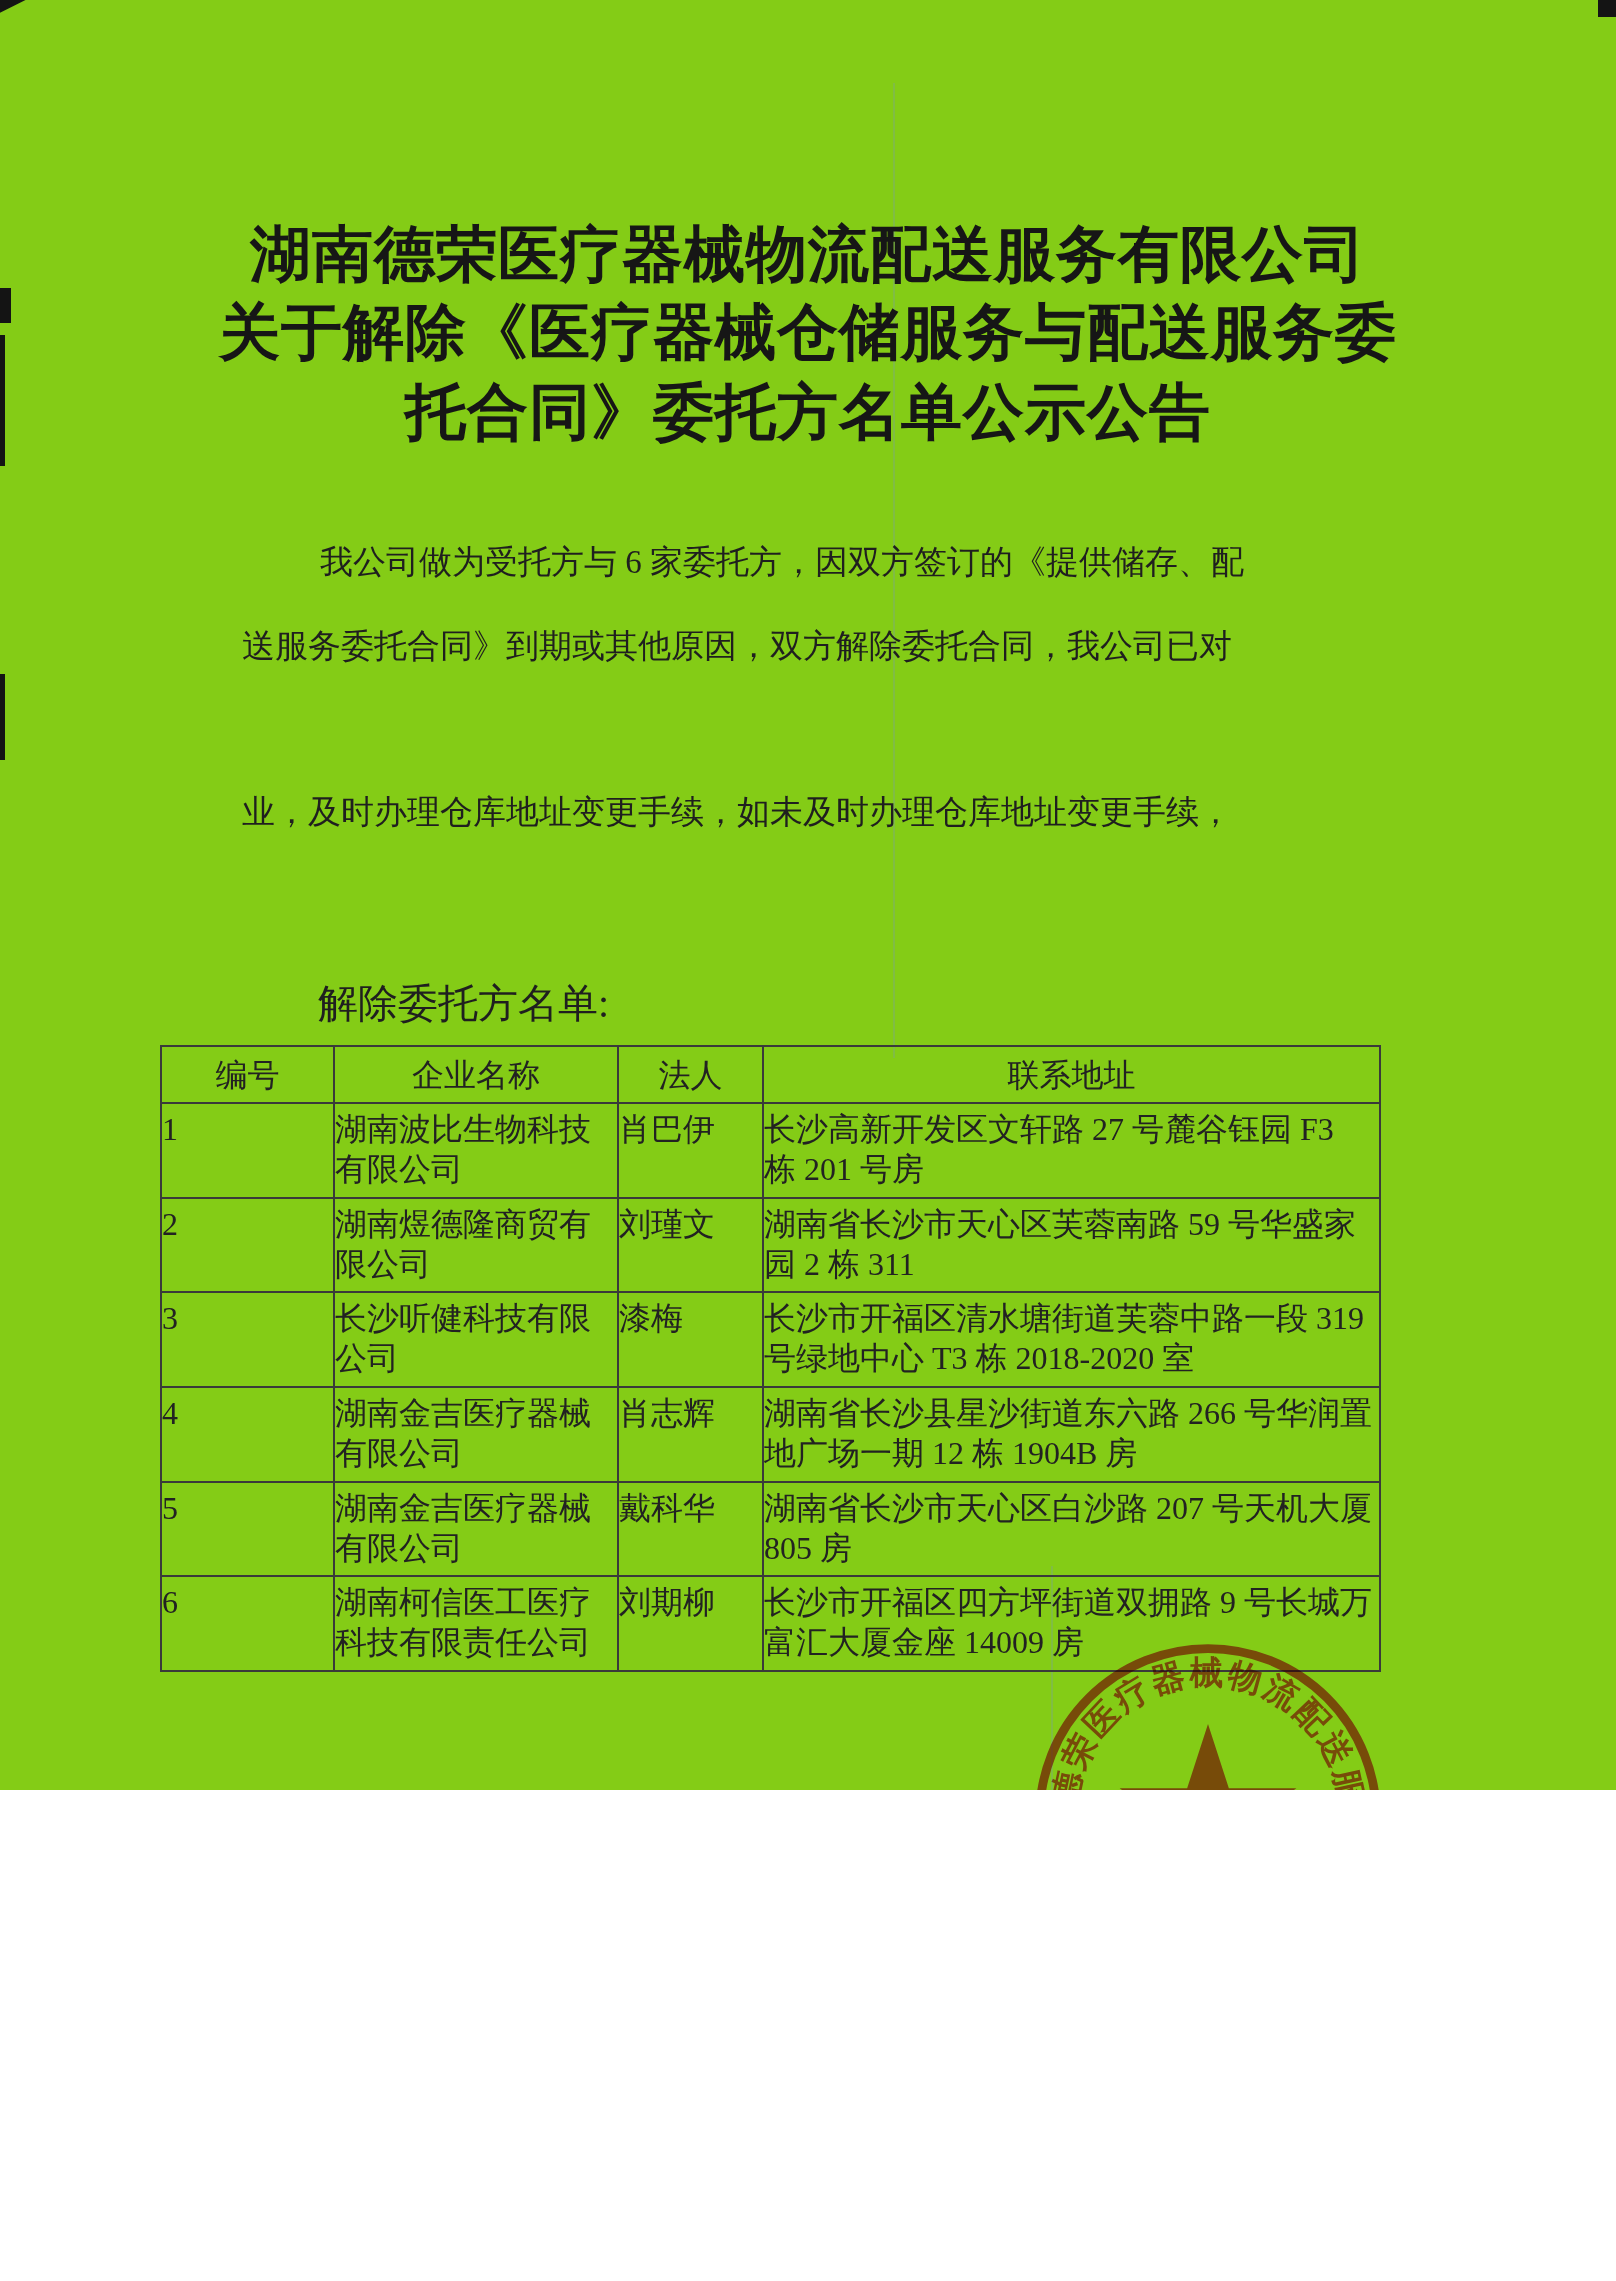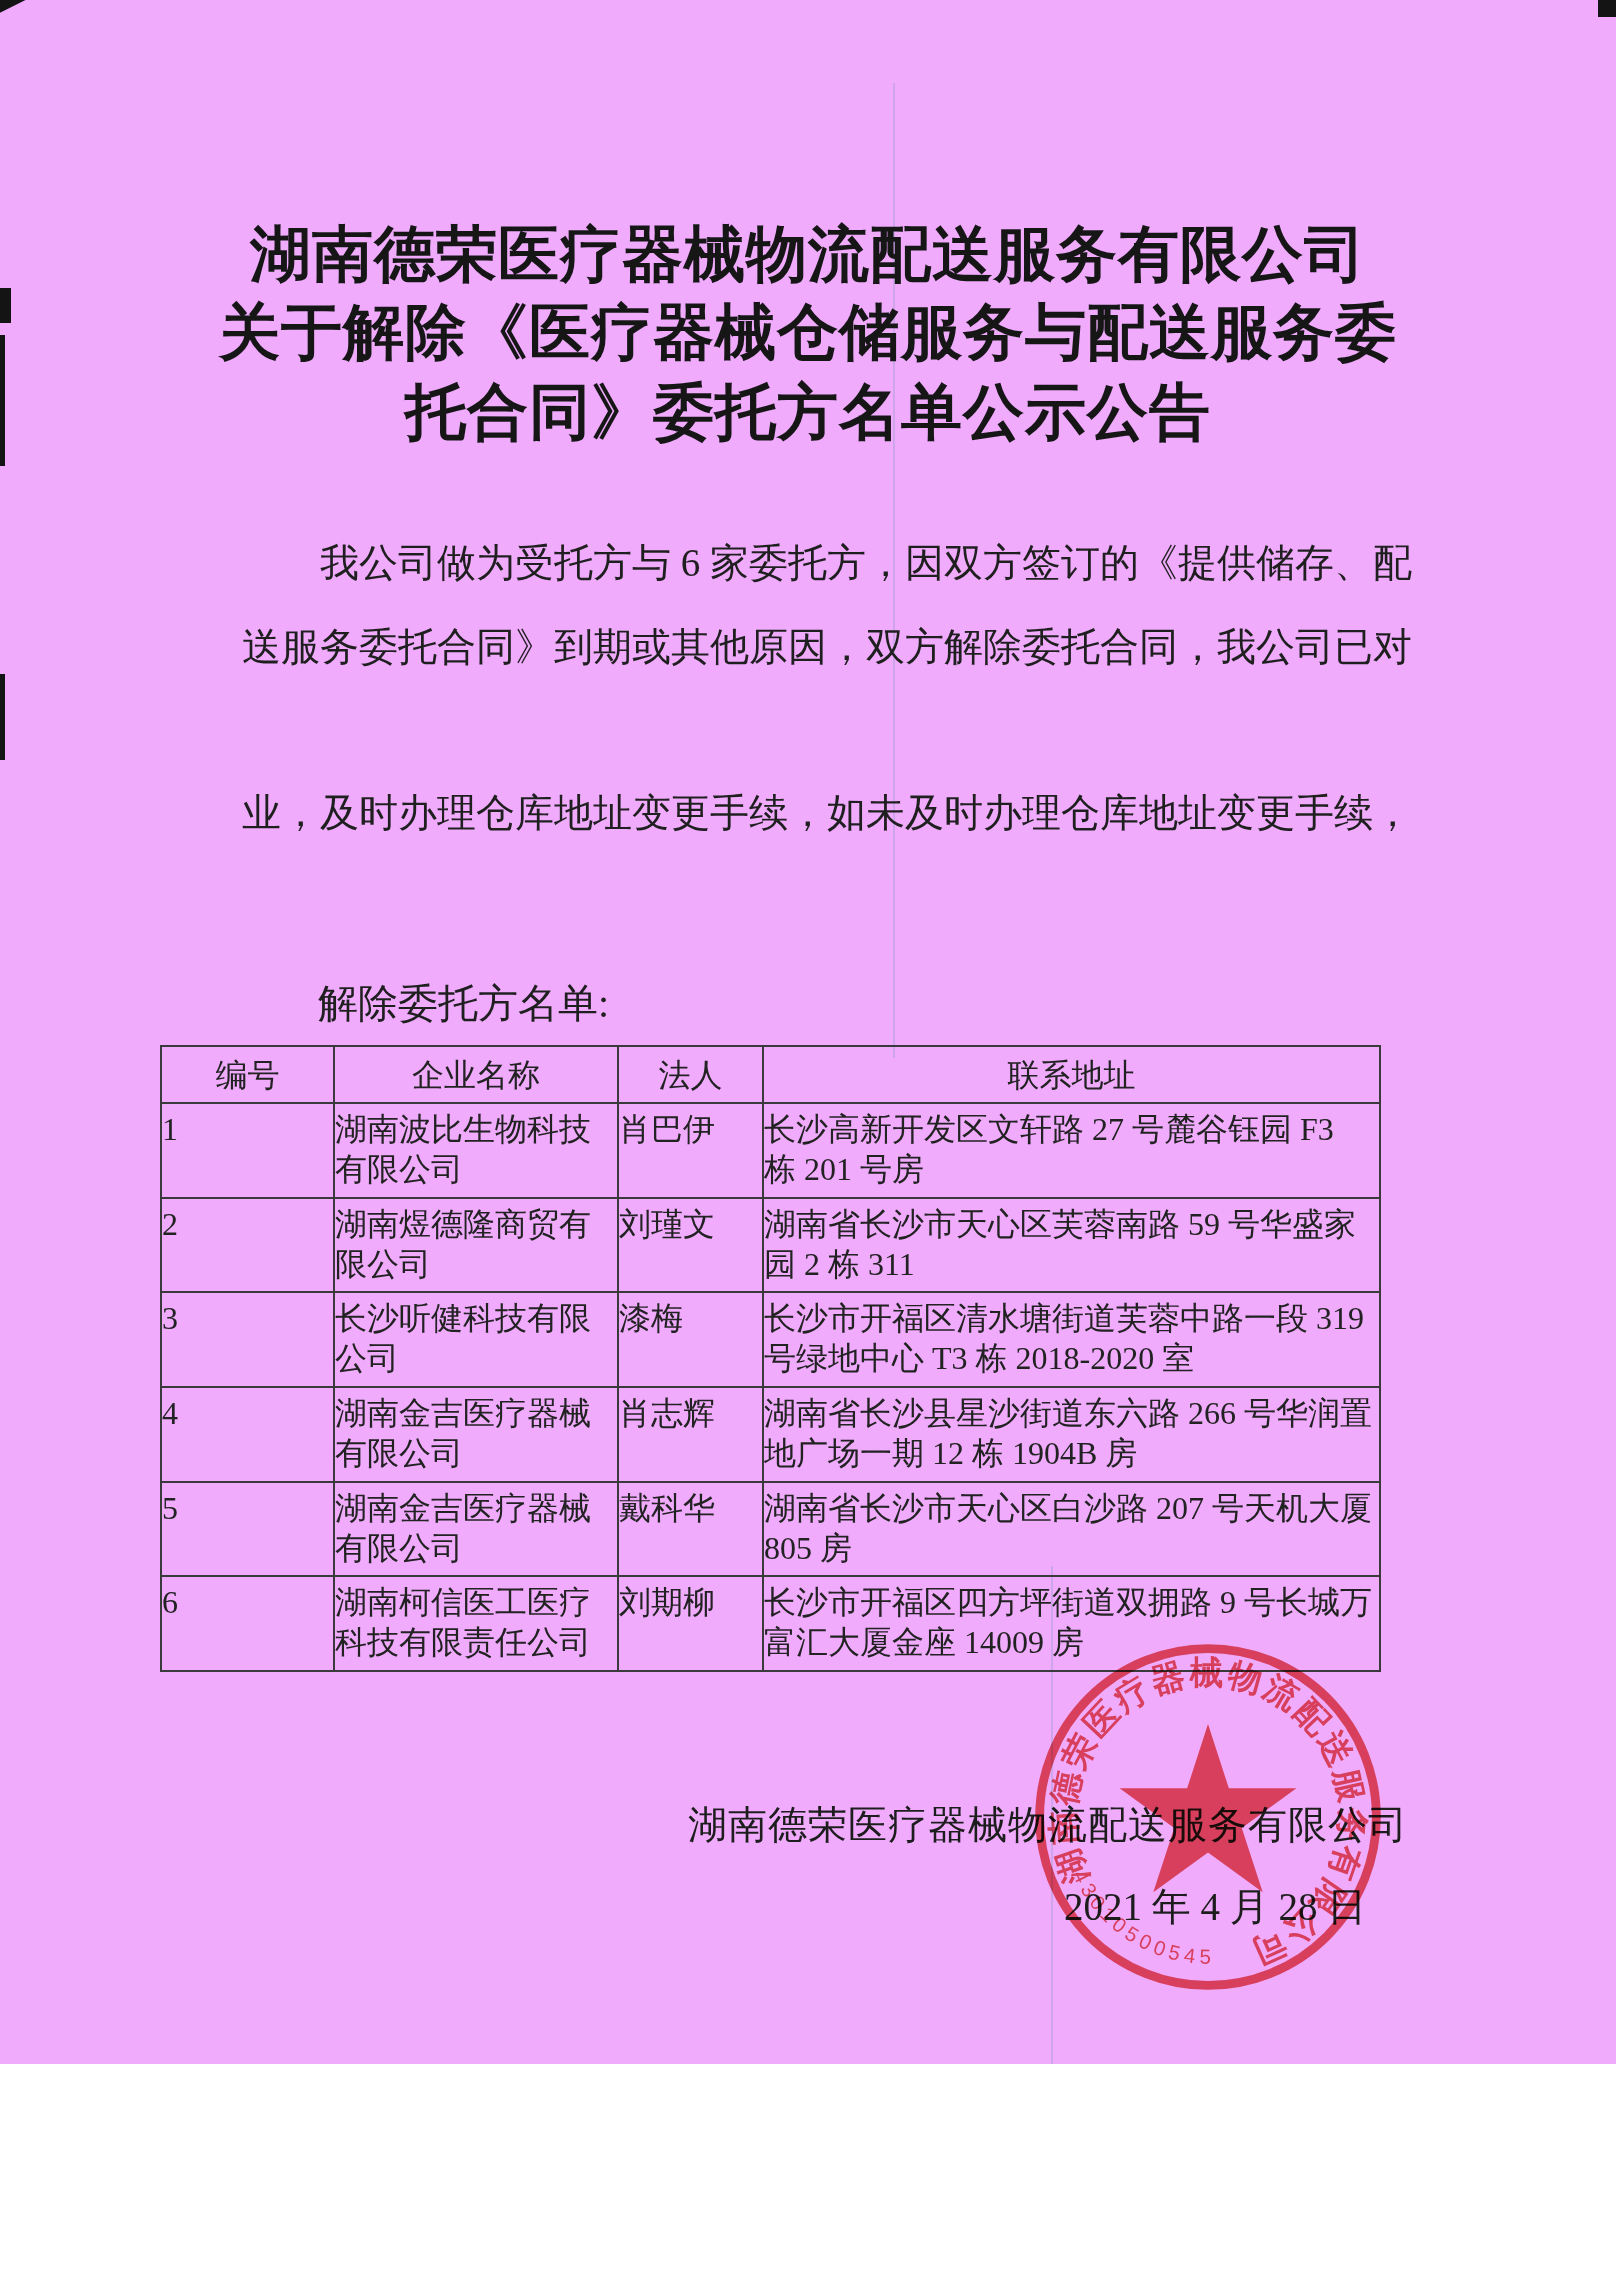--- a/index.html
+++ b/index.html
@@ -1,31 +1,31 @@
 <!DOCTYPE html>
 <html><head>
 <meta charset="utf-8">
 <style>
   html,body{margin:0;padding:0;background:#ffffff;}
   #page{
-    position:relative;width:1616px;height:2064px;overflow:hidden;
-    background:#f0abfc;
+    position:relative;width:1616px;height:1790px;overflow:hidden;
+    background:#84cc16;
     font-family:"Liberation Serif","DejaVu Serif",serif;
     color:#1d1d1d;
   }
   
   .title-line{
     position:absolute;left:0;width:1616px;text-align:center;
     font-size:61px;font-weight:700;letter-spacing:1px;color:#161616;
   }
   #title1{top:214px;} #title2{top:292px;} #title3{top:372px;}
   
   .body-line{
     position:absolute;left:242px;width:1142px;height:83px;
-    font-size:39px;line-height:83px;color:#1f1f1f;
+    font-size:33px;line-height:83px;color:#1f1f1f;
     white-space:nowrap;
   }
   #bline0{top:521px;padding-left:78px;}
   #bline1{top:605px;} #bline2{top:688px;} #bline3{top:771px;} #bline4{top:855px;}
   
   #list-label{
     position:absolute;left:318px;top:976px;font-size:40px;color:#1f1f1f;
   }
   
   #client-table{

